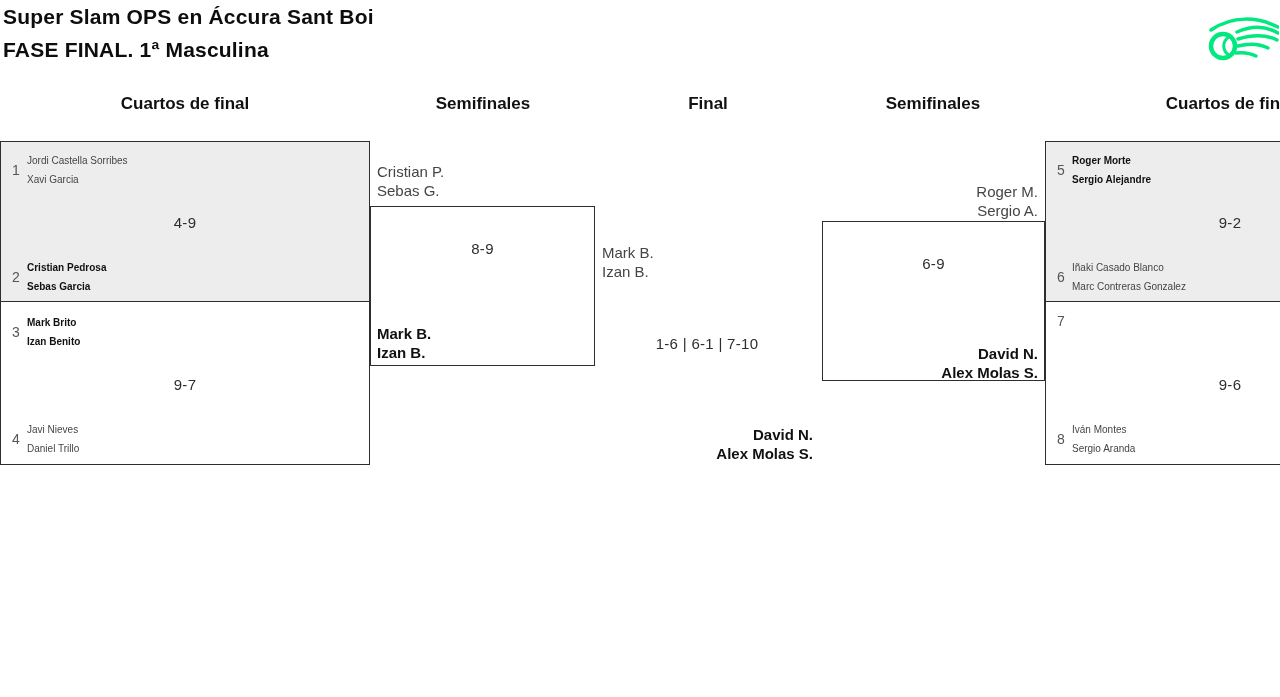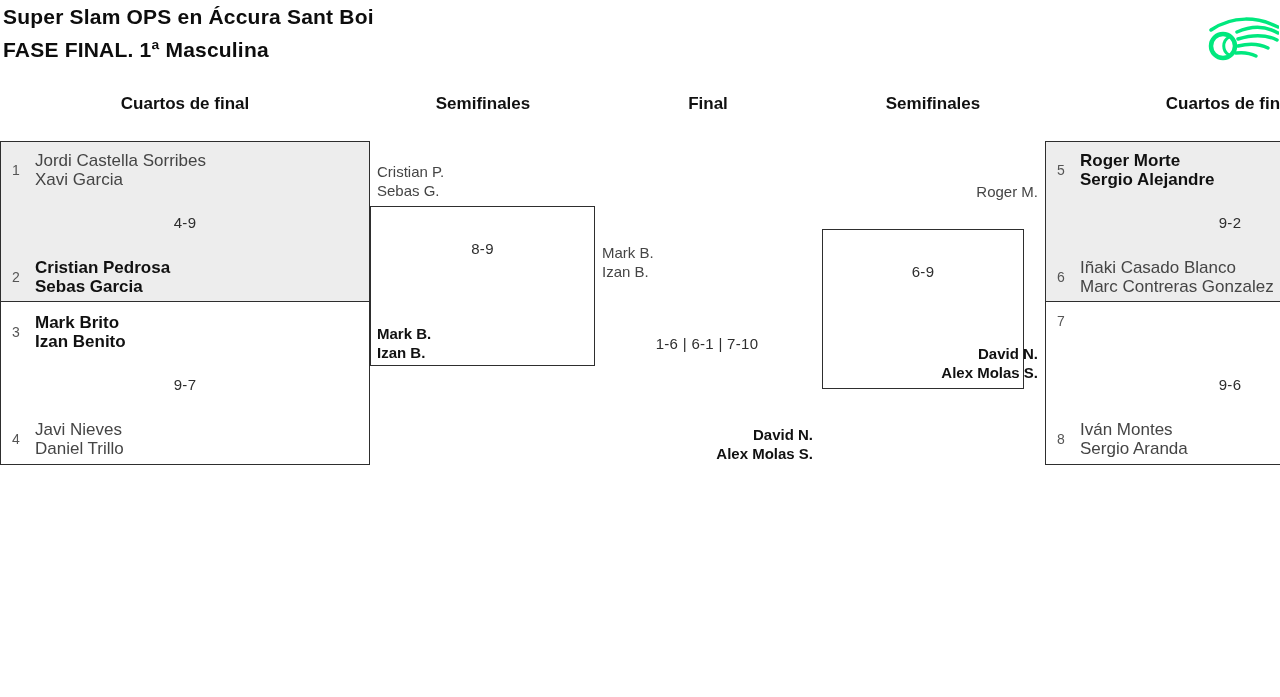--- a/index.html
+++ b/index.html
@@ -9,21 +9,21 @@
   .title{position:absolute;left:3px;top:0;font-size:21px;font-weight:700;line-height:33px;color:#0d0d0d;letter-spacing:.2px;}
   .logo{position:absolute;left:1203px;top:14px;width:76px;height:52px;}
 
   .col-header{position:absolute;top:94px;width:300px;text-align:center;font-size:17px;font-weight:600;color:#111;white-space:nowrap;}
 
   .box{position:absolute;border:1px solid #2e2e2e;box-sizing:border-box;background:transparent;}
   .box.gray{background:#ededed;}
 
   .slot{position:absolute;left:0;width:100%;display:flex;align-items:center;}
   .seed{width:14px;margin-left:8px;font-size:14px;color:#555;text-align:center;flex:0 0 auto;}
-  .names{margin-left:12px;font-size:17px;line-height:19px;}
+  .names{margin-left:4px;font-size:10px;line-height:19px;}
   .names span{display:block;white-space:nowrap;}
   .loser{color:#454545;font-weight:400;}
   .winner{color:#111;font-weight:700;}
 
   .score{position:absolute;left:0;width:100%;text-align:center;font-size:15px;color:#2e2e2e;letter-spacing:.3px;}
 
   .freetext{position:absolute;font-size:15px;line-height:19px;white-space:nowrap;}
   .freetext span{display:block;}
   .alignright{text-align:right;margin-top:20px;}
 </style>
@@ -108,25 +108,26 @@
   <div class="freetext loser" style="left:602px;top:243px">
     <span>Mark B.</span>
     <span>Izan B.</span>
   </div>
   <div class="score" style="left:557px;width:300px;top:335px">1-6 | 6-1 | 7-10</div>
   <div class="freetext winner alignright" style="left:563px;width:250px;top:405px">
     <span>David N.</span>
     <span>Alex Molas S.</span>
   </div>
 
-  <div class="box" style="left:822px;top:229px;width:202px;height:160px">
+  <div class="box" style="left:822px;top:221px;width:223px;height:160px">
     <div class="score" style="top:33px">6-9</div>
   </div>
   <div class="freetext loser alignright" style="left:788px;width:250px;top:162px">
     <span>Roger M.</span>
+    <span>Sergio A.</span>
   </div>
   <div class="freetext winner alignright" style="left:788px;width:250px;top:324px">
     <span>David N.</span>
     <span>Alex Molas S.</span>
   </div>
 
   <div class="box gray" style="left:1045px;top:141px;width:370px;height:161px">
     <div class="slot" style="top:9px">
       <span class="seed">5</span>
       <span class="names winner">

